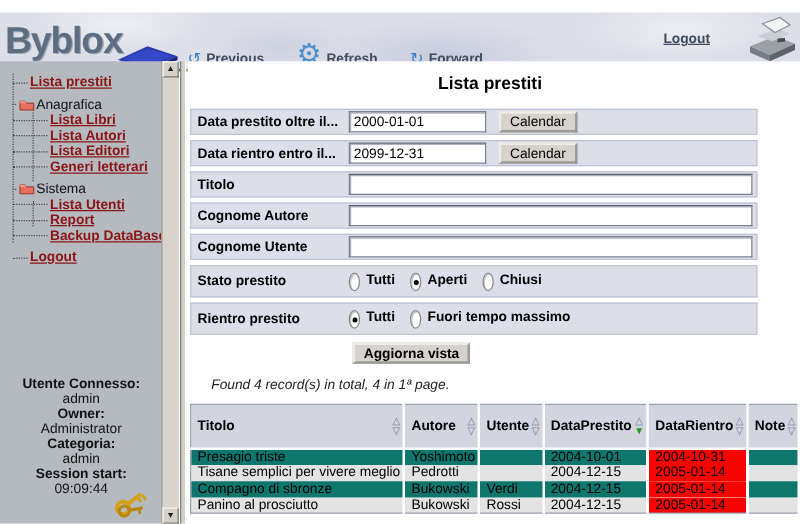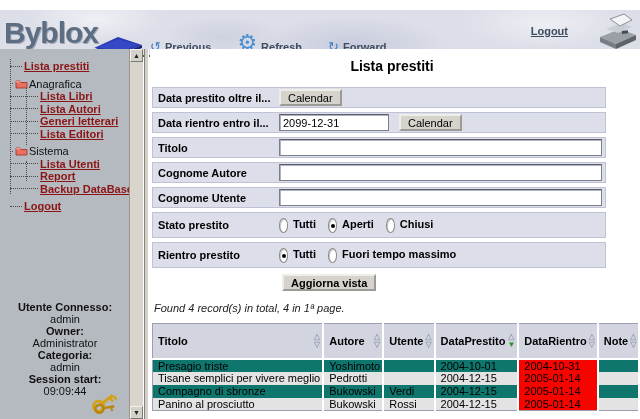--- a/index.html
+++ b/index.html
@@ -74,21 +74,21 @@
   .btn { height:17px; background:#d6d3cc; border:2px outset #efede7; font-family:"Liberation Sans",sans-serif;
     font-size:11px; color:#000; padding:0 7px; cursor:pointer; }
   .radio-opt { display:flex; margin-right:12px; cursor:pointer; }
   .radio { width:9px; height:15px; border-radius:5px/8px; background:#fff; border:1px solid #888;
     box-shadow:inset 1px 1px 0 #c8c8c8; margin-right:5px; position:relative; flex:none; }
   .radio.checked::after { content:""; position:absolute; left:2px; top:5px; width:4px; height:4px;
     background:#000; border-radius:50%; }
   .ropt-label { font-size:11px; font-weight:bold; color:#000; }
   #submit-btn { margin:2px 0 0 130px; font-weight:bold; }
 
-  #found-line { position:absolute; left:4px; top:253px; font-size:11px; font-style:italic; color:#222; }
+  #found-line { position:absolute; left:19px; top:253px; font-size:11px; font-style:italic; color:#222; }
 
   
   #results-table { position:absolute; left:2px; top:274px; border-collapse:collapse;
     table-layout:fixed; border:1px solid #9aa0ae; }
   #results-table th { background:#d2d4e0; height:35px; border-right:2px solid #fff;
     border-bottom:2px solid #fff; font-size:11px; font-weight:bold; color:#000;
     padding:0 2px 0 5px; text-align:left; cursor:pointer; }
   .th-inner { display:flex; align-items:center; justify-content:space-between; }
   .sort-stack { display:flex; flex-direction:column; align-items:center; line-height:8px;
     font-size:8px; color:#98a0b2; margin-left:2px; }
@@ -164,25 +164,25 @@
       <div class="titem">
         <span class="stub s2"></span>
         <span class="tlink">Lista Libri</span>
       </div>
       <div class="titem">
         <span class="stub s2"></span>
         <span class="tlink">Lista Autori</span>
       </div>
       <div class="titem">
         <span class="stub s2"></span>
+        <span class="tlink">Lista Editori</span>
+      </div>
+      <div class="titem">
+        <span class="stub s2"></span>
         <span class="tlink">Generi letterari</span>
-      </div>
-      <div class="titem">
-        <span class="stub s2"></span>
-        <span class="tlink">Lista Editori</span>
       </div>
       <div class="titem root">
         <span class="stub s1" style="width:3px"></span>
         <svg class="folder-ico" viewBox="0 0 13 10">
             <path d="M1 2 L5 2 L6 3.5 L12 3.5 L12 9 L1 9 Z" fill="#e87060" stroke="#9c3020" stroke-width="0.8"></path>
             <path d="M1 2 L5 2 L6 3.5 L1 3.5 Z" fill="#f4968a"></path>
           </svg>
         <span class="tfolder-label">Sistema</span>
       </div>
       <div class="titem">
@@ -235,20 +235,21 @@
   </div>
   <div id="frame-divider"></div>
 
   <div id="main">
     <div id="page-title">Lista prestiti</div>
 
     <div id="form-area">
       <div class="frow">
         <span class="flabel">Data prestito oltre il...</span>
         <span class="ffield">
+          <input class="tinput date" type="text" value="2000-01-01" style="">
           <button class="btn">Calendar</button>
         </span>
       </div>
       <div class="frow">
         <span class="flabel">Data rientro entro il...</span>
         <span class="ffield">
           <input class="tinput date" type="text" value="2099-12-31" style="">
           <button class="btn">Calendar</button>
         </span>
       </div>

